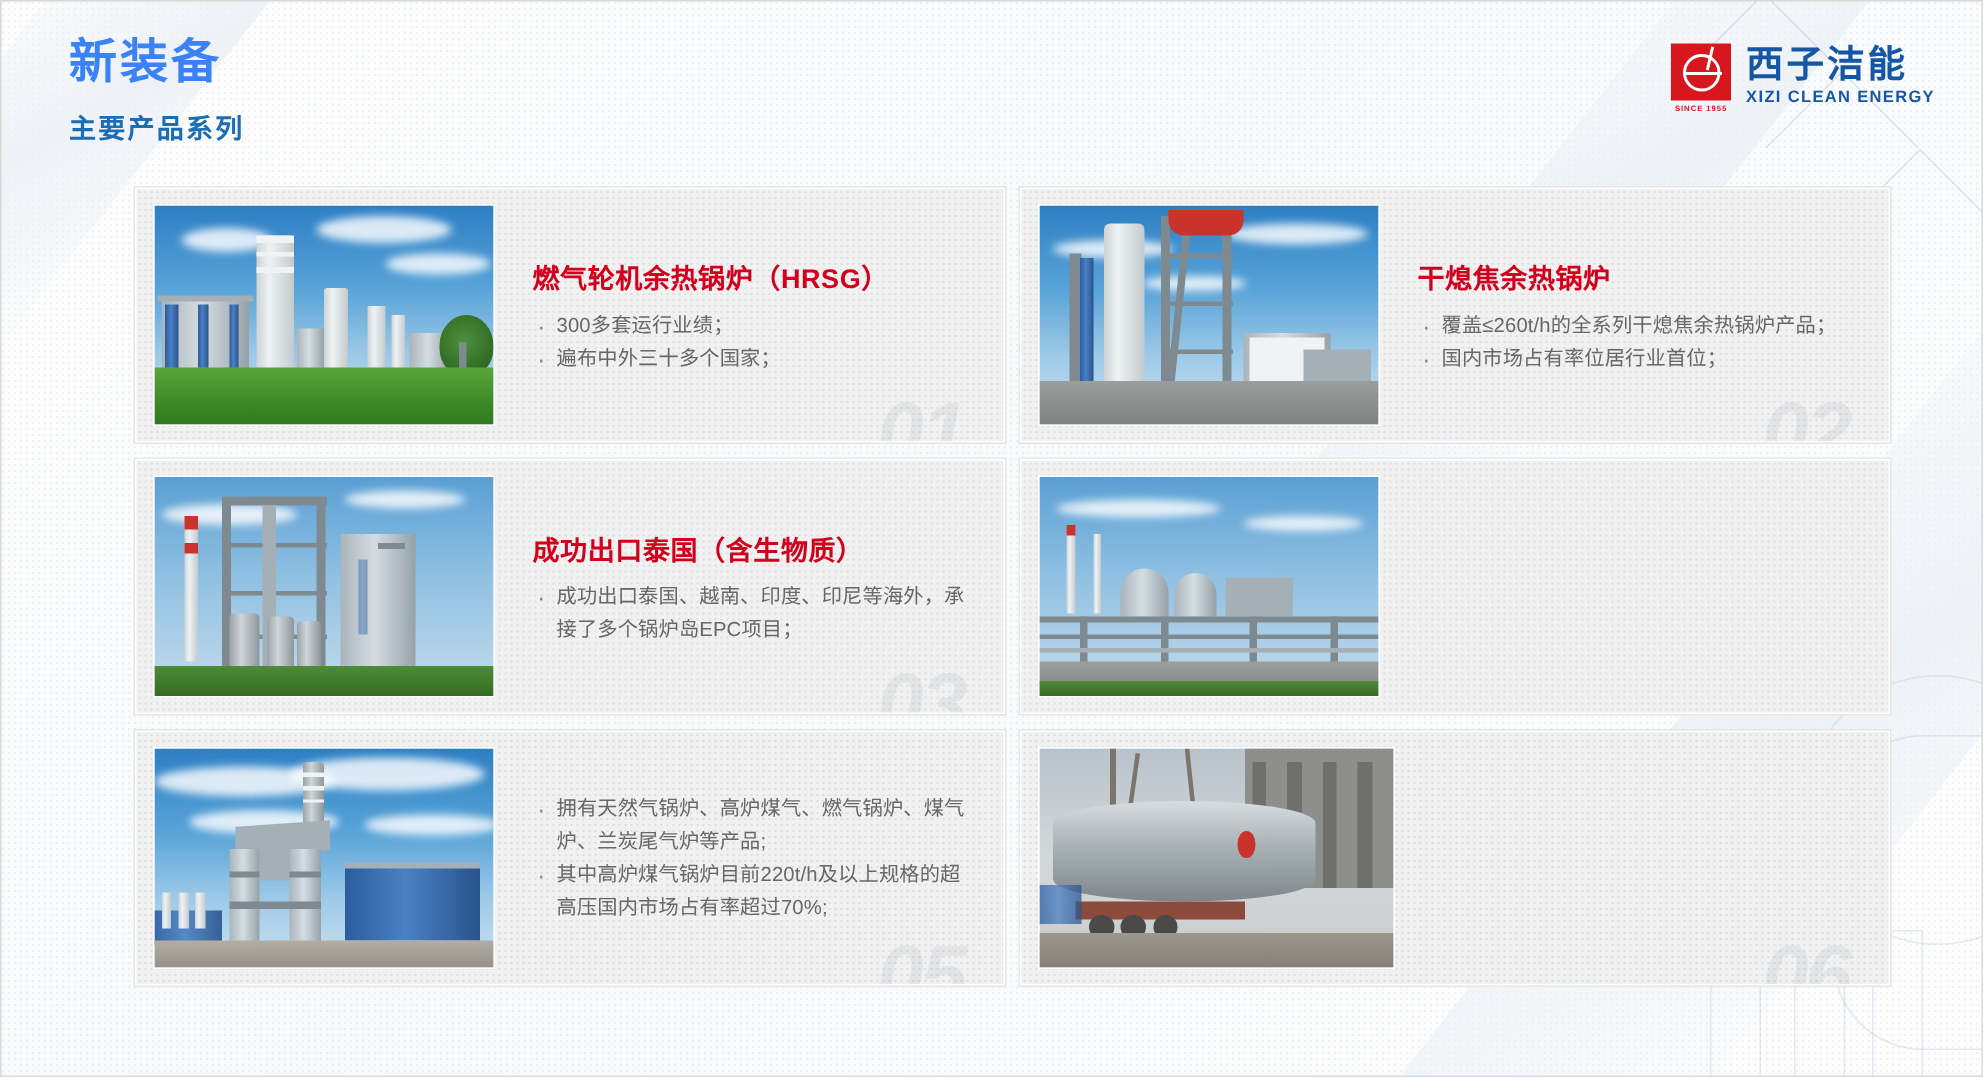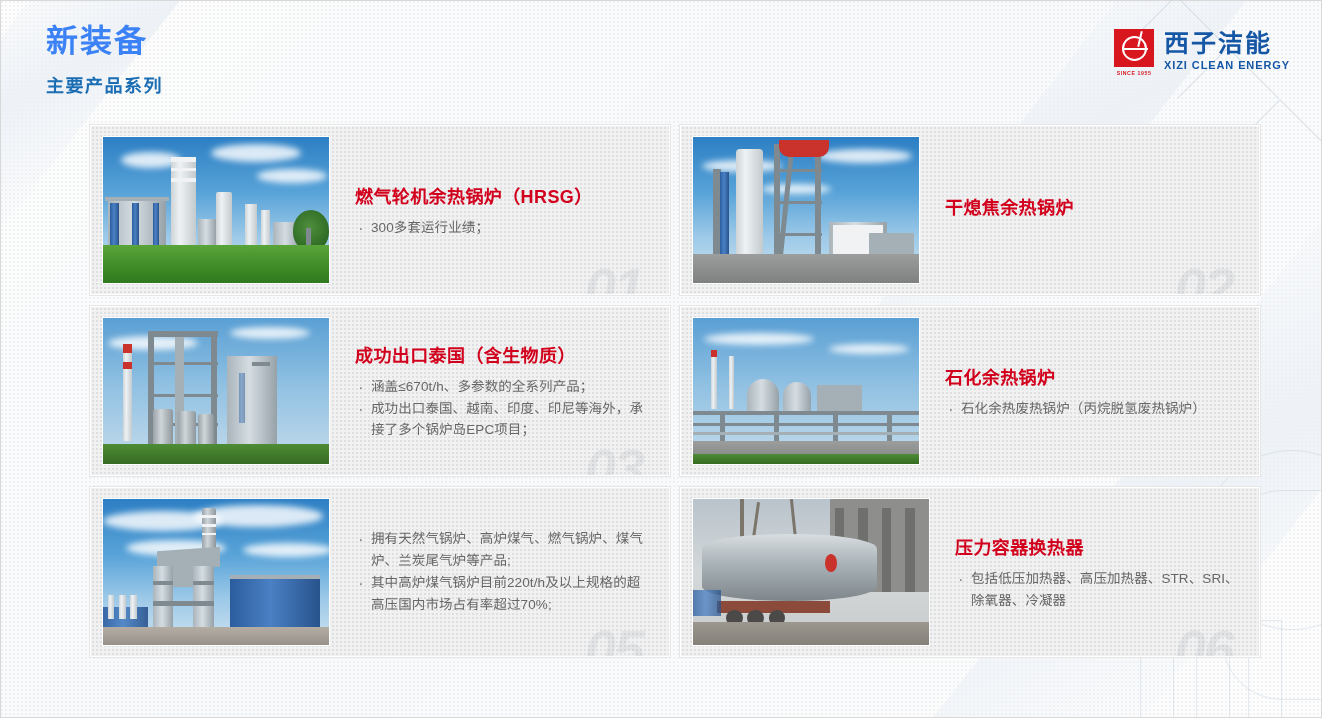--- a/index.html
+++ b/index.html
@@ -347,20 +347,21 @@
           <div class="bld" style="left:75%;top:58%;width:12%;height:28%;"></div>
           <div class="tree" style="left:84%;top:50%;width:16%;height:28%;"></div>
           <div class="steel" style="left:90%;top:62%;width:2%;height:20%;"></div>
           <div class="ground-grass"></div>
         </div>
       </div>
       <div class="card-body">
         <div class="card-title">燃气轮机余热锅炉（HRSG）</div>
         <ul class="bullets">
           <li>300多套运行业绩；</li>
+          <li>遍布中外三十多个国家；</li>
         </ul>
       </div>
     </div>
 
     <div class="card">
       <div class="card-dots"></div>
       <div class="card-num">02</div>
       <div class="thumb">
         <div class="scene sky-blue">
           <div class="cloud" style="left:4%;top:16%;width:80px;height:12px;"></div>
@@ -378,20 +379,24 @@
           <div class="steel" style="left:40%;top:14%;width:2%;height:70%;transform:rotate(6deg);"></div>
           <div class="bld" style="left:60%;top:58%;width:26%;height:36%;"></div>
           <div class="white-band" style="left:62%;top:60%;width:22%;height:30%;"></div>
           <div class="bld-blue" style="left:55%;top:88%;width:18%;height:10%;"></div>
           <div class="steel-l" style="left:78%;top:66%;width:20%;height:30%;"></div>
           <div class="ground-grey"></div>
         </div>
       </div>
       <div class="card-body">
         <div class="card-title">干熄焦余热锅炉</div>
+        <ul class="bullets">
+          <li>覆盖≤260t/h的全系列干熄焦余热锅炉产品；</li>
+          <li>国内市场占有率位居行业首位；</li>
+        </ul>
       </div>
     </div>
 
     <div class="card">
       <div class="card-dots"></div>
       <div class="card-num">03</div>
       <div class="thumb">
         <div class="scene sky-pale">
           <div class="cloud" style="left:2%;top:12%;width:90px;height:14px;"></div>
           <div class="cloud" style="left:56%;top:6%;width:80px;height:12px;"></div>
@@ -411,21 +416,20 @@
           <div class="stack-d" style="left:22%;top:62%;width:9%;height:32%;border-radius:3px;"></div>
           <div class="stack-d" style="left:33%;top:64%;width:8%;height:30%;border-radius:3px;"></div>
           <div class="stack-d" style="left:42%;top:66%;width:7%;height:28%;border-radius:3px;"></div>
           <div class="steel" style="left:0%;top:86%;width:20%;height:2.5%;"></div>
           <div class="ground-green2"></div>
         </div>
       </div>
       <div class="card-body">
         <div class="card-title">成功出口泰国（含生物质）</div>
         <ul class="bullets">
-          <li>涵盖≤670t/h、多参数的全系列产品；</li>
           <li>成功出口泰国、越南、印度、印尼等海外，承接了多个锅炉岛EPC项目；</li>
         </ul>
       </div>
     </div>
 
     <div class="card">
       <div class="card-dots"></div>
       <div class="thumb">
         <div class="scene sky-pale">
           <div class="cloud" style="left:5%;top:10%;width:110px;height:12px;"></div>
@@ -439,26 +443,20 @@
           <div class="steel" style="left:0%;top:64%;width:100%;height:2.5%;"></div>
           <div class="steel" style="left:0%;top:72%;width:100%;height:2%;"></div>
           <div class="steel" style="left:12%;top:64%;width:2%;height:22%;"></div>
           <div class="steel" style="left:36%;top:64%;width:2%;height:22%;"></div>
           <div class="steel" style="left:62%;top:64%;width:2%;height:22%;"></div>
           <div class="steel" style="left:86%;top:64%;width:2%;height:22%;"></div>
           <div class="steel-l" style="left:0%;top:78%;width:100%;height:2%;"></div>
           <div class="ground-grey" style="height:16%;"></div>
           <div class="ground-green2" style="height:7%;"></div>
         </div>
-      </div>
-      <div class="card-body">
-        <div class="card-title">石化余热锅炉</div>
-        <ul class="bullets">
-          <li>石化余热废热锅炉（丙烷脱氢废热锅炉）</li>
-        </ul>
       </div>
     </div>
 
     <div class="card">
       <div class="card-dots"></div>
       <div class="card-num">05</div>
       <div class="thumb">
         <div class="scene sky-blue">
           <div class="cloud" style="left:0%;top:8%;width:120px;height:20px;"></div>
           <div class="cloud" style="left:40%;top:4%;width:130px;height:22px;"></div>
@@ -507,22 +505,16 @@
           <div class="tank" style="left:4%;top:24%;width:74%;height:46%;"></div>
           <div class="red-band" style="left:56%;top:38%;width:5%;height:12%;border-radius:50%;"></div>
           <div class="steel" style="left:10%;top:70%;width:48%;height:8%;background:#8c4b3a;"></div>
           <div class="steel" style="left:14%;top:76%;width:7%;height:11%;background:#4c4a48;border-radius:50%;"></div>
           <div class="steel" style="left:23%;top:76%;width:7%;height:11%;background:#4c4a48;border-radius:50%;"></div>
           <div class="steel" style="left:32%;top:76%;width:7%;height:11%;background:#4c4a48;border-radius:50%;"></div>
           <div class="bld-blue" style="left:0%;top:62%;width:12%;height:18%;opacity:.75;"></div>
           <div class="ground-dirt" style="height:16%;background:linear-gradient(180deg,#9b978f 0%,#85817a 100%);"></div>
         </div>
       </div>
-      <div class="card-body">
-        <div class="card-title">压力容器换热器</div>
-        <ul class="bullets">
-          <li>包括低压加热器、高压加热器、STR、SRI、除氧器、冷凝器</li>
-        </ul>
-      </div>
     </div>
 
   </div>
 </div>
 
 </body></html>

